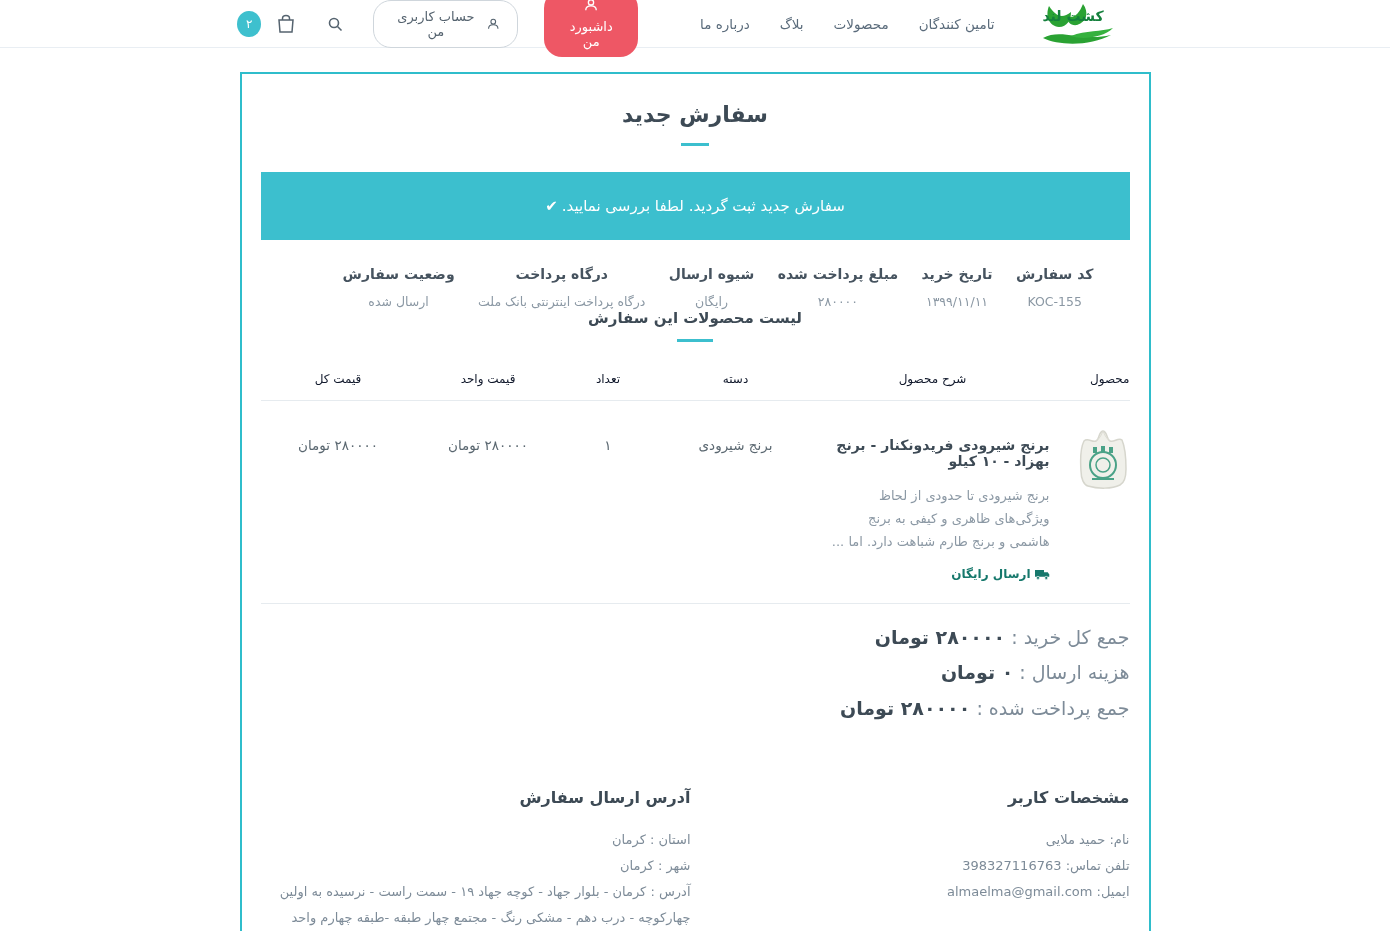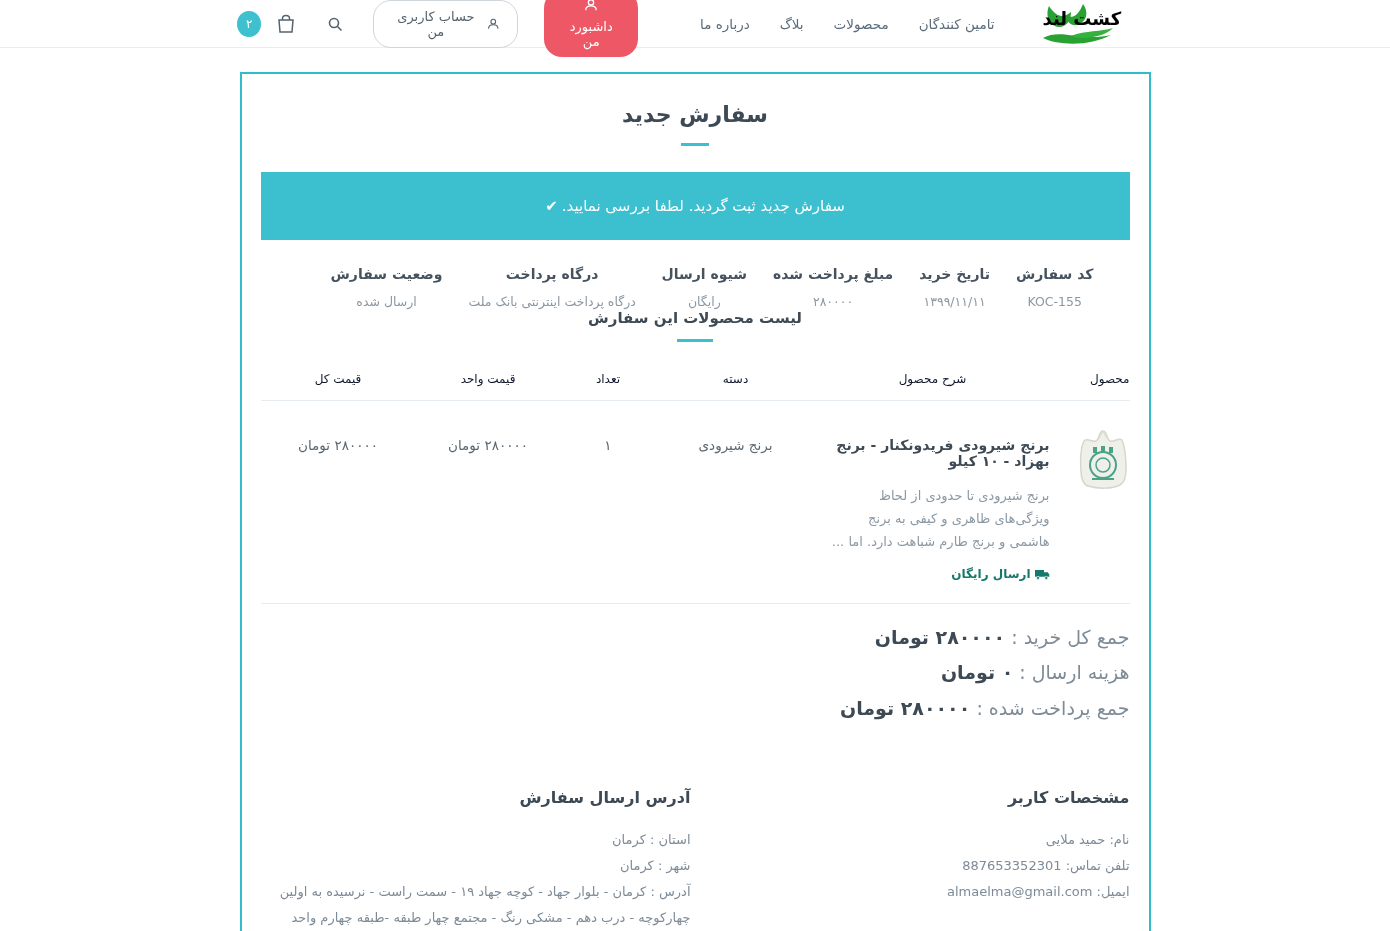--- a/index.html
+++ b/index.html
@@ -3,21 +3,21 @@
 <meta charset="utf-8">
 <style>
   * { margin:0; padding:0; box-sizing:border-box; }
   html,body { width:1390px; height:931px; background:#ffffff; overflow:hidden;
     font-family:"DejaVu Sans","Liberation Sans",sans-serif; }
 
   
   .topbar { height:48px; border-bottom:1px solid #e9eef3; display:flex; align-items:center; }
   .topbar-inner { width:915px; margin:0 auto; display:flex; align-items:center; direction:rtl; }
   .logo { position:relative; width:112px; height:44px; flex:0 0 auto; cursor:pointer; }
-  .logo-text { position:absolute; top:6px; left:2px; color:#000000; font-weight:bold; font-size:18px; }
+  .logo-text { position:absolute; top:6px; left:2px; color:#15803d; font-weight:bold; font-size:14px; }
   .nav { display:flex; align-items:center; gap:30px; margin-right:46px; }
   .nav a { text-decoration:none; color:#5a6b7b; font-size:13.5px; cursor:pointer; white-space:nowrap; }
   .topbar-left { display:flex; align-items:center; margin-right:62px; direction:rtl; }
   .btn-dashboard { background:#ee5765; color:#fff; border:none; border-radius:18px;
     padding:8px 18px; font-size:13px; display:flex; align-items:center; gap:7px; cursor:pointer;
     font-family:inherit;flex-direction:column; }
   .btn-account { background:#fff; color:#55636f; border:1px solid #cfd6dc; border-radius:18px;
     padding:8px 18px; font-size:13px; display:flex; align-items:center; gap:7px; cursor:pointer;
     margin-right:26px; font-family:inherit; }
   .icon-btn { margin-right:30px; cursor:pointer; display:flex; align-items:center; background:none; border:none; }
@@ -28,21 +28,21 @@
   .card { width:911px; margin:24px auto 0; border:2px solid #2fbdcb; background:#fff;
     padding:28px 19px 22px; min-height:823px; }
   .page-title { text-align:center; color:#3d4a55; font-size:22px; font-weight:bold; }
   .title-underline { width:28px; height:3px; background:#3cbfce; margin:16px auto 0; }
 
   .alert { margin-top:26px; height:68px; background:#3cbfce; color:#ffffff; font-size:15px;
     display:flex; align-items:center; justify-content:center; gap:4px; }
 
   
   .summary { display:flex; direction:rtl; margin:26px 36px 0 70px; justify-content:space-between; }
-  .summary-col { text-align:center; }
+  .summary-col { text-align:center;margin-left:12px; }
   .summary-label { color:#46535f; font-weight:bold; font-size:14px; }
   .summary-value { color:#8b98a4; font-size:12.5px; margin-top:12px; }
 
   
   .list-heading { text-align:center; color:#3d4a55; font-size:15px; font-weight:bold; }
   .list-underline { width:36px; height:3px; background:#3cbfce; margin:12px auto 0; }
 
   .table { margin-top:30px; }
   .table-header, .table-row { display:grid; direction:rtl;
     grid-template-columns:80px 1fr 160px 95px 145px 155px; }
@@ -227,21 +227,21 @@
   <section class="details">
     <div class="detail-block customer">
       <div class="detail-heading">مشخصات کاربر</div>
       <div class="detail-rows">
         <div>
           <span>نام:</span>
           <span>حمید ملایی</span>
         </div>
         <div>
           <span>تلفن تماس:</span>
-          <span>887653352301</span>
+          <span>398327116763</span>
         </div>
         <div>
           <span>ایمیل:</span>
           <span class="ltr">almaelma@gmail.com</span>
         </div>
       </div>
     </div>
 
     <div class="detail-block address">
       <div class="detail-heading">آدرس ارسال سفارش</div>

